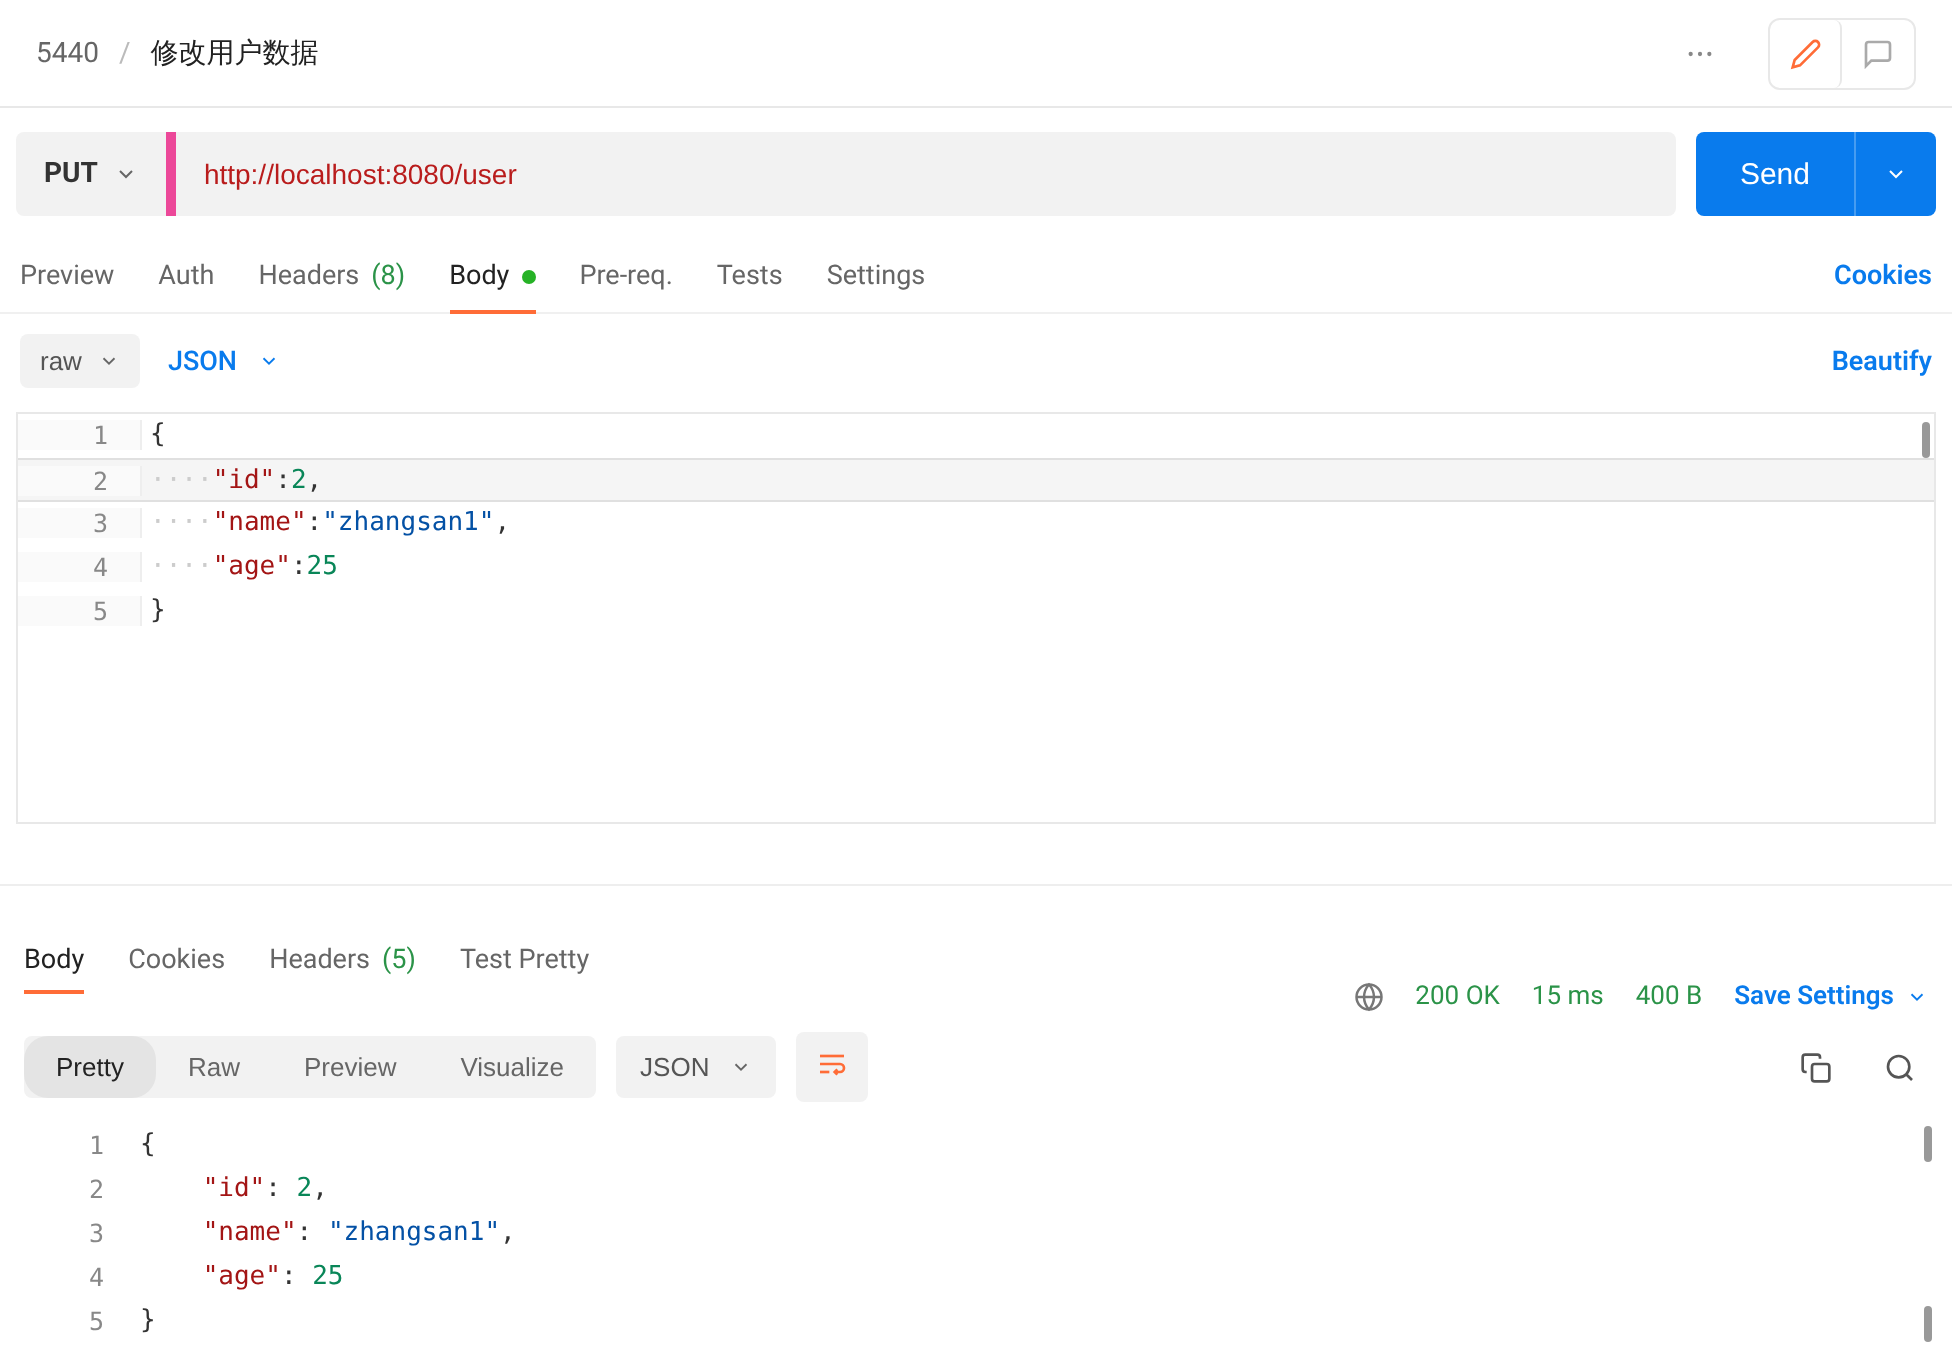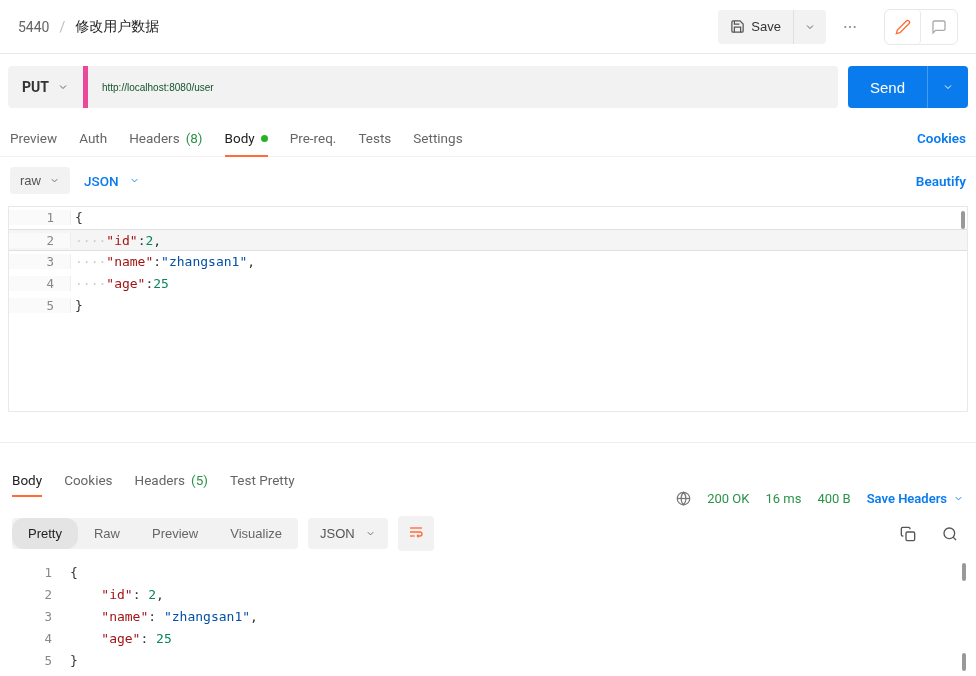--- a/index.html
+++ b/index.html
@@ -13,21 +13,21 @@
 .btn-save { display: flex; align-items: center; gap: 6px; background: #f2f2f2; border: none; padding: 8px 12px; font-size: 13px; color: #333; border-radius: 4px 0 0 4px; cursor: pointer; height: 34px; }
 .btn-save-caret { background: #f2f2f2; border: none; border-left: 1px solid #e0e0e0; padding: 8px 10px; border-radius: 0 4px 4px 0; cursor: pointer; height: 34px; display: flex; align-items: center; }
 .icon-btn { background: none; border: none; cursor: pointer; padding: 6px; display: flex; align-items: center; justify-content: center; border-radius: 4px; }
 .toggle-group { display: flex; border: 1px solid #e8e8e8; border-radius: 6px; overflow: hidden; margin-left: 10px; }
 .toggle-group .icon-btn { width: 36px; height: 34px; }
 .toggle-group .icon-btn.active svg { stroke: #ff6c37; }
 .toggle-group .icon-btn:first-child { border-right: 1px solid #e8e8e8; }
 .req-row { display: flex; gap: 10px; padding: 12px 8px; }
 .method-url { flex: 1; display: flex; background: #f2f2f2; border-radius: 4px; height: 42px; align-items: center; }
 .method-select { display: flex; align-items: center; gap: 8px; padding: 0 14px; font-weight: 700; font-size: 14px; border-right: 5px solid #ec4899; height: 100%; cursor: pointer; }
-.url-input { flex: 1; background: transparent; border: none; outline: none; font-size: 10px; padding: 0 14px; color: #14532d; }
+.url-input { flex: 1; background: transparent; border: none; outline: none; font-size: 14px; padding: 0 14px; color: #b91c1c; }
 .send-group { display: flex; }
 .btn-send { background: #097bed; color: #fff; border: none; font-weight: 400; font-size: 15px; padding: 0 22px; border-radius: 4px 0 0 4px; height: 42px; cursor: pointer; }
 .btn-send-caret { background: #097bed; border: none; border-left: 1px solid rgba(255,255,255,0.25); padding: 0 14px; border-radius: 0 4px 4px 0; height: 42px; cursor: pointer; display: flex; align-items: center; }
 .tabs-row { display: flex; align-items: center; justify-content: space-between; padding: 0 10px; border-bottom: 1px solid #f0f0f0; }
 .tabs { display: flex; gap: 22px; }
 .tab { padding: 10px 0; font-size: 13.5px; color: #666; cursor: pointer; position: relative; display: flex; align-items: center; gap: 6px; }
 .tab.active { color: #222; }
 .tab.active::after { content: ""; position: absolute; left: 0; right: 0; bottom: -1px; height: 2px; background: #ff6c37; }
 .tab .count { color: #2b9348; }
 .green-dot { width: 7px; height: 7px; border-radius: 50%; background: #26b226; display: inline-block; }
@@ -72,35 +72,20 @@
 </head>
 <body>
 
 <div class="topbar">
   <div class="breadcrumb">
     <span>5440</span>
     <span class="sep">/</span>
     <span class="bc-title">修改用户数据</span>
   </div>
   <div class="topbar-right">
-    <div class="save-group">
-      <button class="btn-save">
-        <svg width="15" height="15" viewBox="0 0 24 24" fill="none" stroke="#555" stroke-width="2">
-            <path d="M19 21H5a2 2 0 0 1-2-2V5a2 2 0 0 1 2-2h11l5 5v11a2 2 0 0 1-2 2z"></path>
-            <polyline points="17 21 17 13 7 13 7 21"></polyline>
-            <polyline points="7 3 7 8 15 8"></polyline>
-          </svg>
-        <span>Save</span>
-      </button>
-      <button class="btn-save-caret">
-        <svg width="12" height="12" viewBox="0 0 24 24" fill="none" stroke="#666" stroke-width="2">
-            <polyline points="6 9 12 15 18 9"></polyline>
-          </svg>
-      </button>
-    </div>
     <button class="icon-btn">
       <svg width="16" height="16" viewBox="0 0 24 24" fill="#888">
           <circle cx="5" cy="12" r="1.6"></circle>
           <circle cx="12" cy="12" r="1.6"></circle>
           <circle cx="19" cy="12" r="1.6"></circle>
         </svg>
     </button>
     <div class="toggle-group">
       <button class="icon-btn active">
         <svg width="16" height="16" viewBox="0 0 24 24" fill="none" stroke="#ff6c37" stroke-width="2">
@@ -207,24 +192,24 @@
       </div>
     <div class="resp-tab">Test Pretty</div>
   </div>
   <div class="resp-status">
     <svg width="15" height="15" viewBox="0 0 24 24" fill="none" stroke="#777" stroke-width="2">
         <circle cx="12" cy="12" r="10"></circle>
         <line x1="2" y1="12" x2="22" y2="12"></line>
         <path d="M12 2a15.3 15.3 0 0 1 4 10 15.3 15.3 0 0 1-4 10 15.3 15.3 0 0 1-4-10 15.3 15.3 0 0 1 4-10z"></path>
       </svg>
     <span class="green-txt">200 OK</span>
-    <span class="green-txt">16 ms</span>
+    <span class="green-txt">15 ms</span>
     <span class="green-txt">400 B</span>
     <div class="save-resp">
-      <span>Save Headers</span>
+      <span>Save Settings</span>
       <svg width="11" height="11" viewBox="0 0 24 24" fill="none" stroke="#097bed" stroke-width="2">
           <polyline points="6 9 12 15 18 9"></polyline>
         </svg>
     </div>
   </div>
 </div>
 
 <div class="view-row">
   <div class="view-left">
     <div class="view-group">

